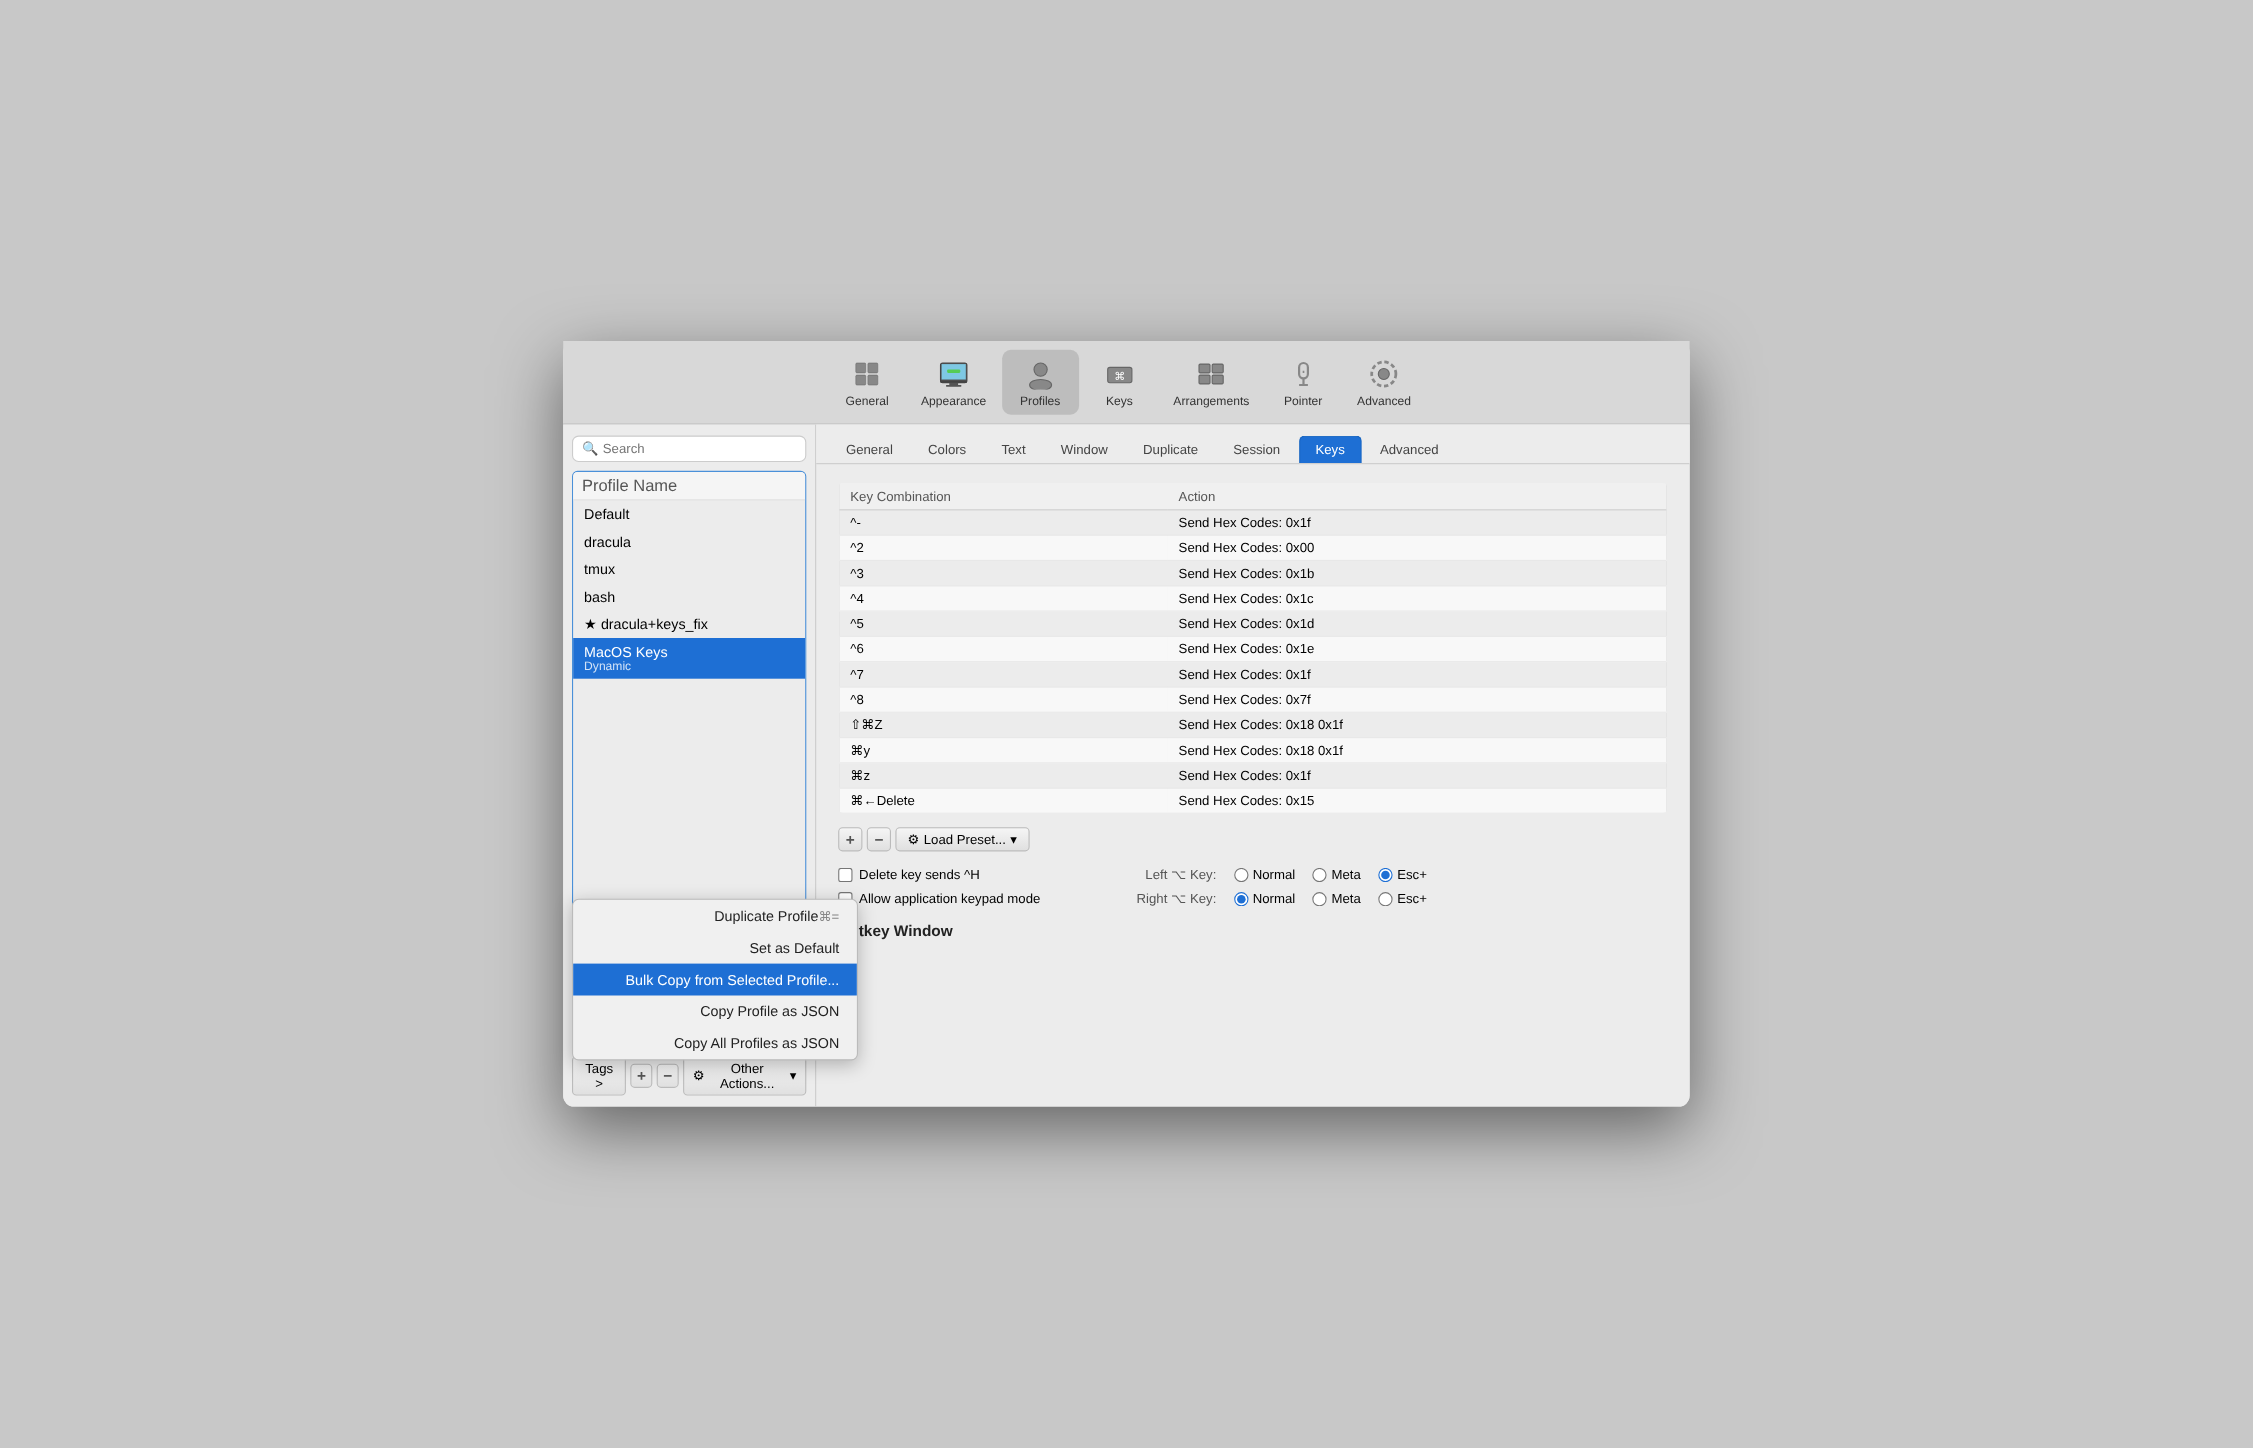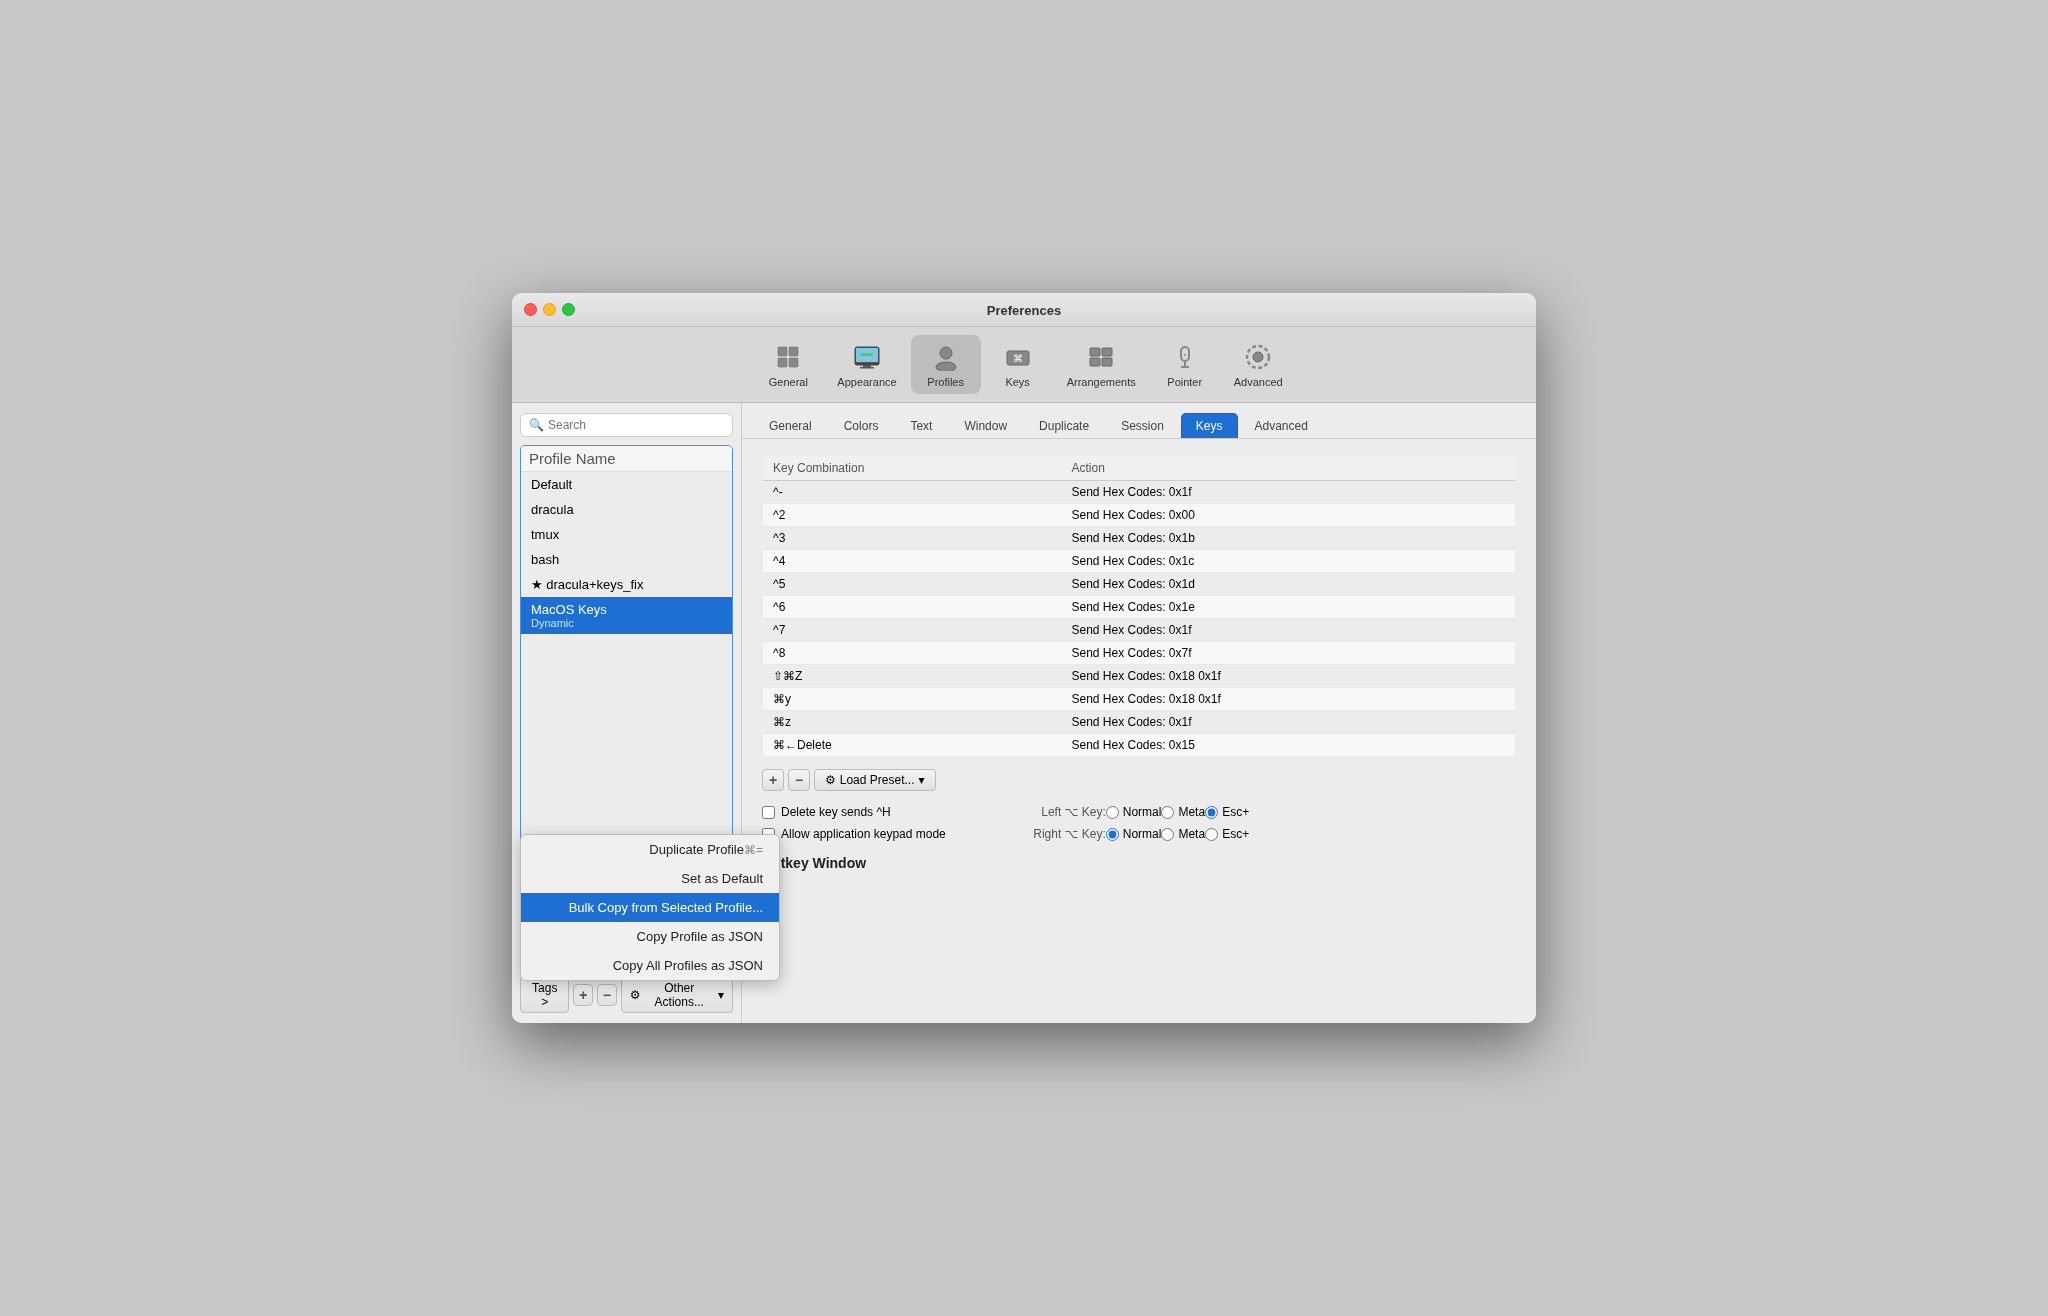--- a/index.html
+++ b/index.html
@@ -254,21 +254,21 @@
       gap: 6px;
       font-size: 12px;
     }
     .radio-group {
       display: flex;
       flex-direction: column;
       gap: 8px;
     }
     .radio-row {
       display: flex;
-      gap: 0;
+      gap: 16px;
       font-size: 12px;
     }
     .radio-label { color: #555; min-width: 90px; text-align: right; }
     .radio-option {
       display: flex;
       align-items: center;
       gap: 4px;
     }
     input[type="radio"] { accent-color: #1e6fd4; }
     input[type="checkbox"] { accent-color: #1e6fd4; }
@@ -342,28 +342,20 @@
       font-size: 14px;
       font-weight: bold;
       color: #555;
     }
   </style>
 </head>
 <body>
 
 <div class="window">
 
-  <div class="titlebar">
-    <div class="traffic-lights">
-      <div class="traffic-light tl-close"></div>
-      <div class="traffic-light tl-min"></div>
-      <div class="traffic-light tl-max"></div>
-    </div>
-    <div class="window-title">Preferences</div>
-  </div>
 
   <div class="toolbar">
 
     <div class="toolbar-item">
       <div class="toolbar-icon">
         <svg width="28" height="28" viewBox="0 0 28 28">
           <rect x="4" y="4" width="9" height="9" rx="1" fill="#888" stroke="#666" stroke-width="0.5"></rect>
           <rect x="15" y="4" width="9" height="9" rx="1" fill="#888" stroke="#666" stroke-width="0.5"></rect>
           <rect x="4" y="15" width="9" height="9" rx="1" fill="#888" stroke="#666" stroke-width="0.5"></rect>
           <rect x="15" y="15" width="9" height="9" rx="1" fill="#888" stroke="#666" stroke-width="0.5"></rect>

